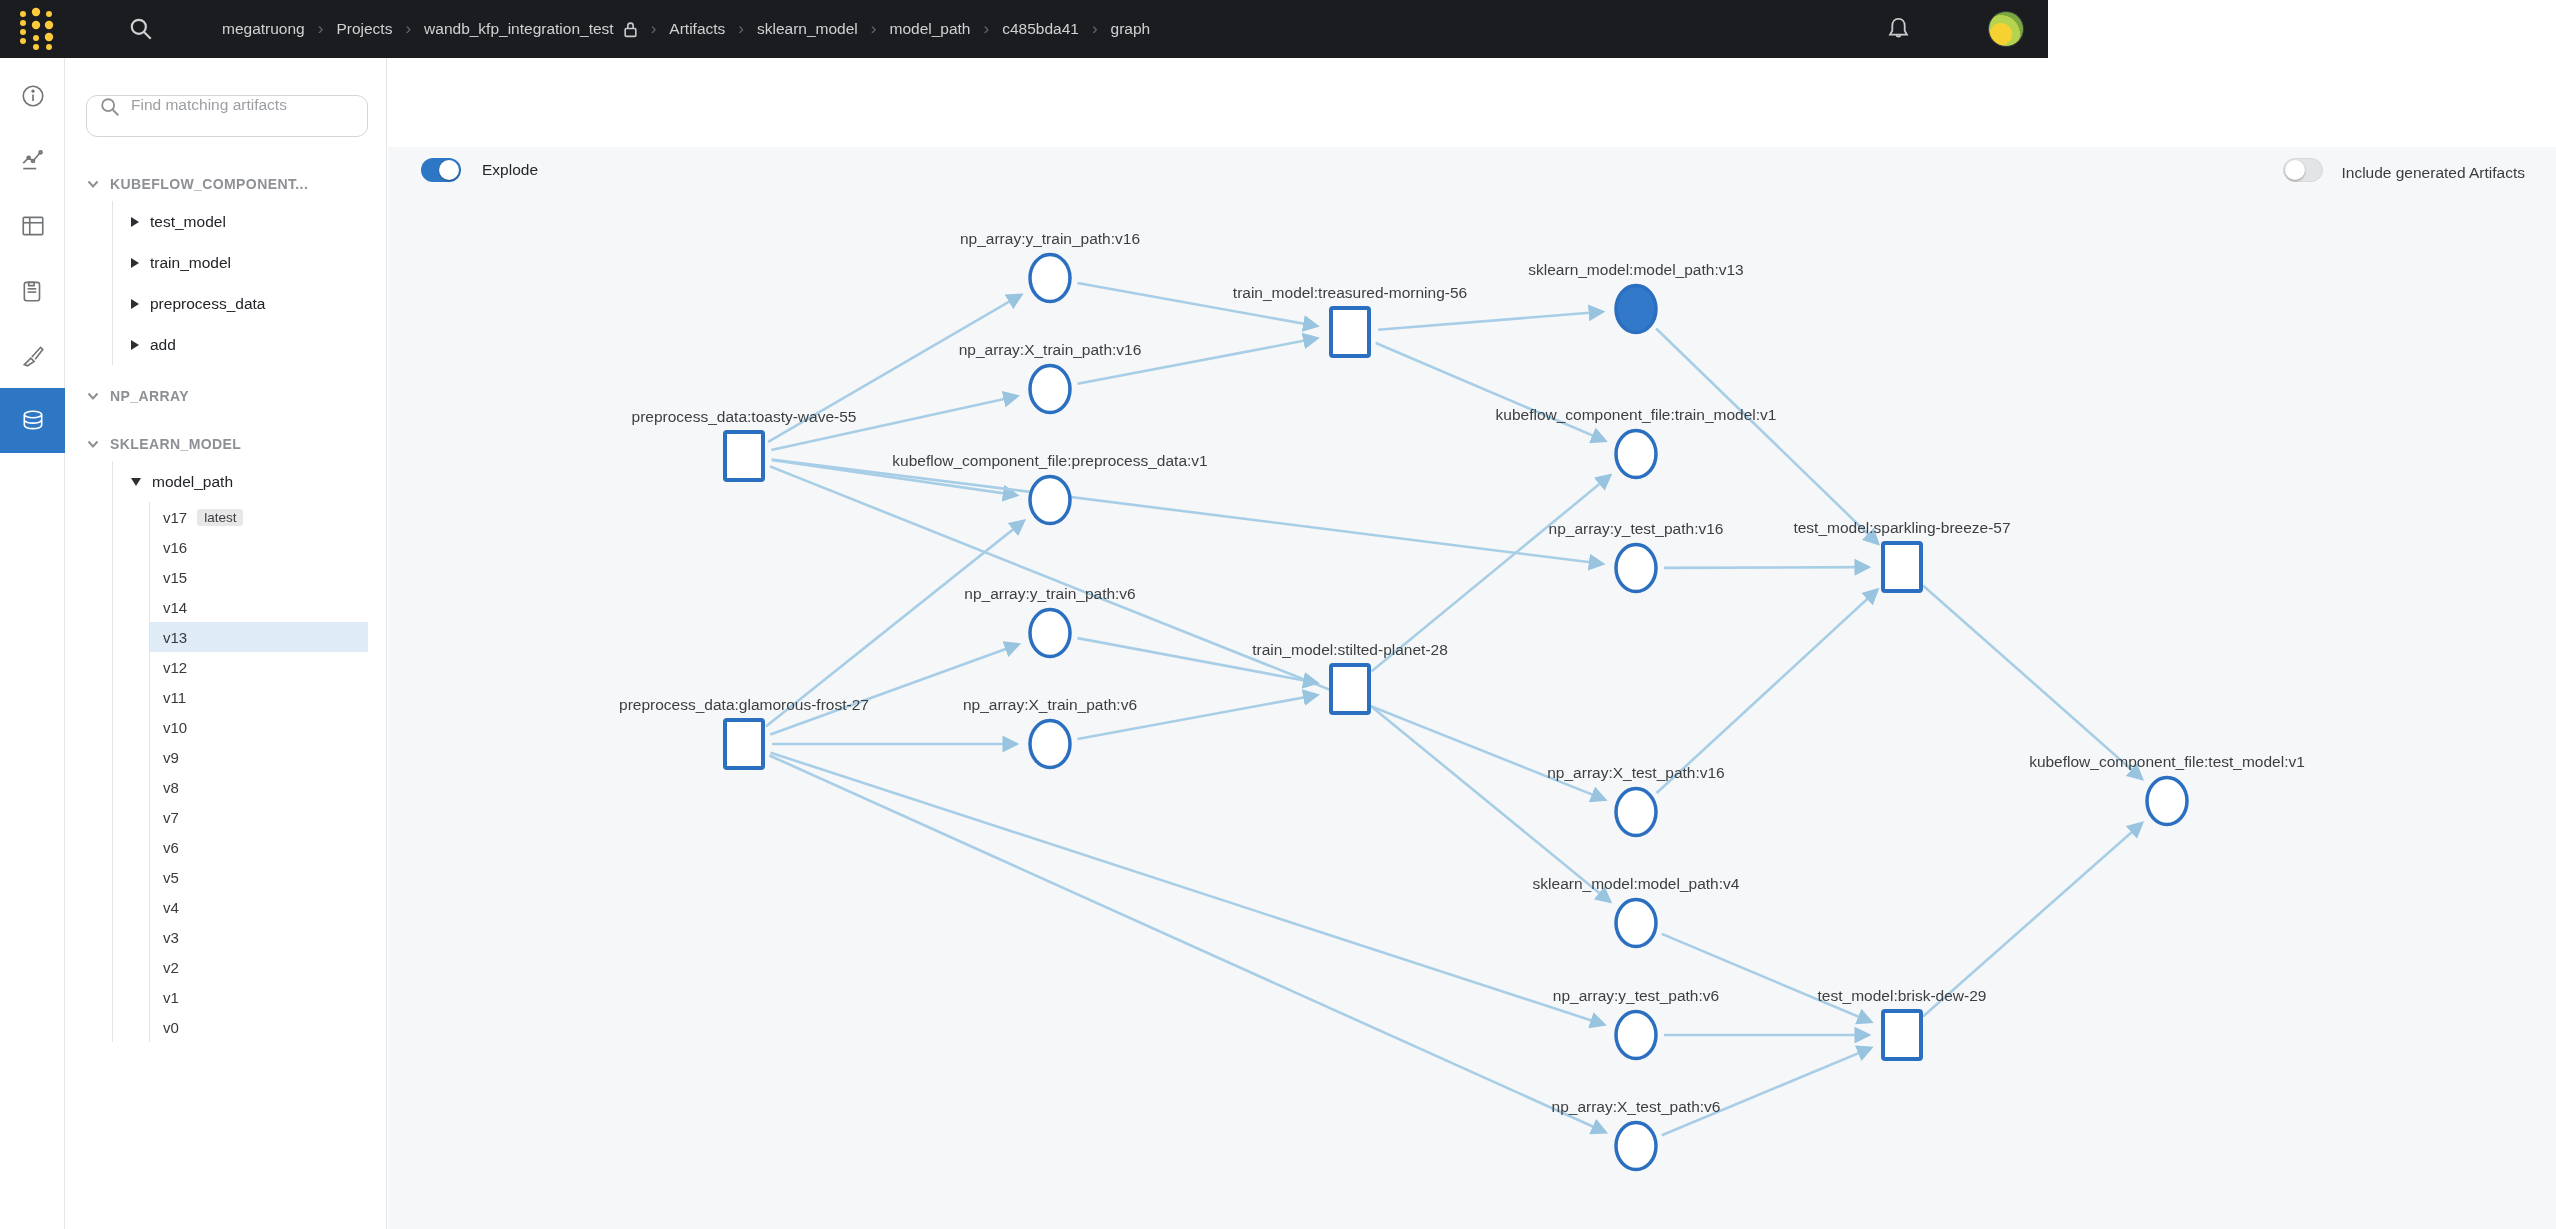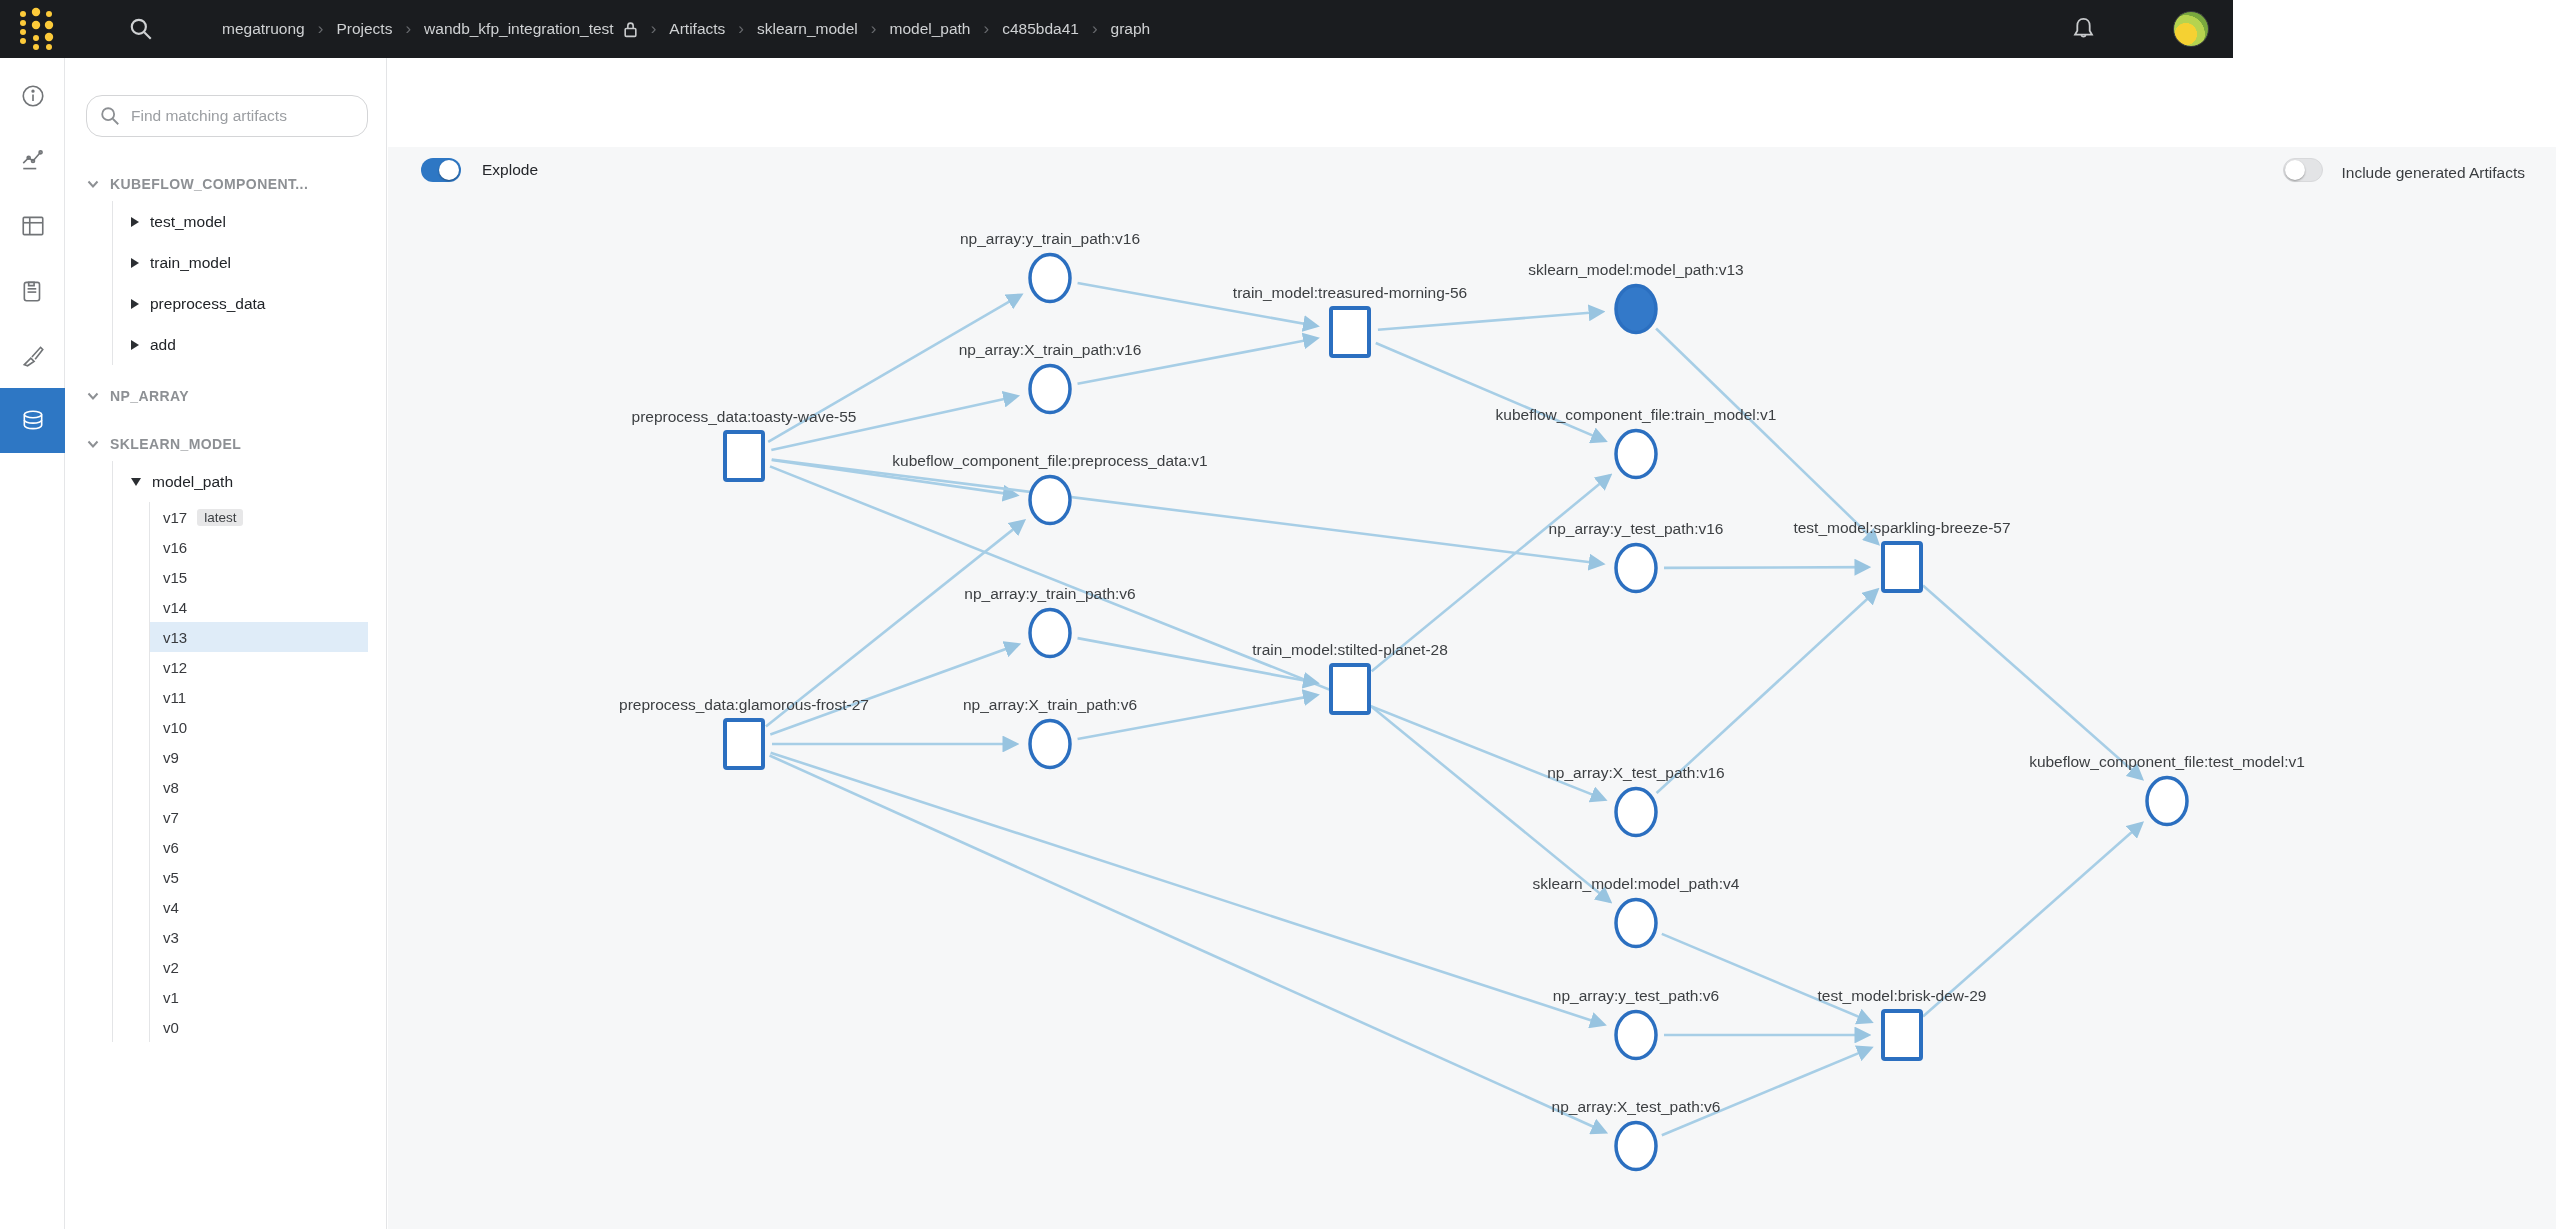--- a/index.html
+++ b/index.html
@@ -1,37 +1,37 @@
 <!DOCTYPE html>
 <html><head>
 <meta charset="utf-8">
 <style>
   * { margin:0; padding:0; box-sizing:border-box; }
   html,body { width:2556px; height:1229px; font-family:"Liberation Sans", sans-serif; background:#fff; overflow:hidden; }
 
   
-  .topbar { position:absolute; left:0; top:0; width:2233px; height:58px; background:#1a1c1f; display:flex; align-items:center; padding-left:16px; z-index:30;gap:40px; }
+  .topbar { position:absolute; left:0; top:0; width:2048px; height:58px; background:#1a1c1f; display:flex; align-items:center; padding-left:16px; z-index:30;gap:40px; }
   .logo { width:42px; height:46px; margin-right:30px; flex:0 0 auto; }
   .top-search { width:26px; height:26px; margin-right:28px; flex:0 0 auto; }
   .crumbs { display:flex; align-items:center; gap:13px; font-size:15.5px; color:#cfd1d3; white-space:nowrap; }
   .crumb { display:flex; align-items:center; gap:9px; }
   .crumb-sep { color:#67696d; font-size:17px; }
   .top-spacer { flex:1; }
   .bell { width:27px; height:28px; margin-right:36px; }
   .avatar { width:36px; height:36px; border-radius:50%; margin-right:24px;
             background:radial-gradient(circle at 35% 65%, #f5d132 0 35%, #b6d34f 36% 60%, #7aa83e 61% 80%, #4c5a2a 81%); border:1px solid #3a3c3f;}
 
   
   .rail { position:absolute; left:0; top:58px; width:65px; bottom:0; background:#fff; border-right:1px solid #e5e6e8; padding-top:5px; z-index:20; }
   .rail-item { width:65px; height:65px; display:flex; align-items:center; justify-content:center; color:#717477; }
   .rail-item.active { background:#2e77c4; color:#fff; }
 
   
   .sidebar { position:absolute; left:66px; top:58px; width:321px; bottom:0; background:#fff; border-right:1px solid #e3e4e6; padding:0 18px 0 20px; overflow:hidden; z-index:10; }
-  .searchbox { margin-top:37px; height:42px; border:1px solid #d4d5d7; border-radius:16px; display:flex; align-items:center; padding:0 12px; gap:10px; background:#fff; }
+  .searchbox { margin-top:37px; height:42px; border:1px solid #d4d5d7; border-radius:11px; display:flex; align-items:flex-start; padding:0 12px; gap:10px; background:#fff; }
   .searchbox svg { flex:0 0 auto; }
   .searchbox input { border:none; outline:none; font-size:15.5px; color:#33363a; width:100%; font-family:"Liberation Sans",sans-serif; background:transparent; }
   .searchbox input::placeholder { color:#9b9ea2; }
   .tree { margin-top:30px; }
   .tsection { margin-top:14px; }
   .tsection-head { display:flex; align-items:center; gap:10px; height:34px; color:#8d9094; font-size:14px; font-weight:bold; letter-spacing:.4px; white-space:nowrap; overflow:hidden; }
   .titems { margin-left:26px; border-left:1px solid #e4e5e7; padding-left:18px; }
   .titem { display:flex; align-items:center; gap:11px; height:41px; font-size:15.5px; color:#212428; }
   .tri-r { width:0; height:0; border-left:8px solid #2b2e32; border-top:5px solid transparent; border-bottom:5px solid transparent; flex:0 0 auto; }
   .tri-d { width:0; height:0; border-top:8px solid #2b2e32; border-left:5px solid transparent; border-right:5px solid transparent; flex:0 0 auto; }

